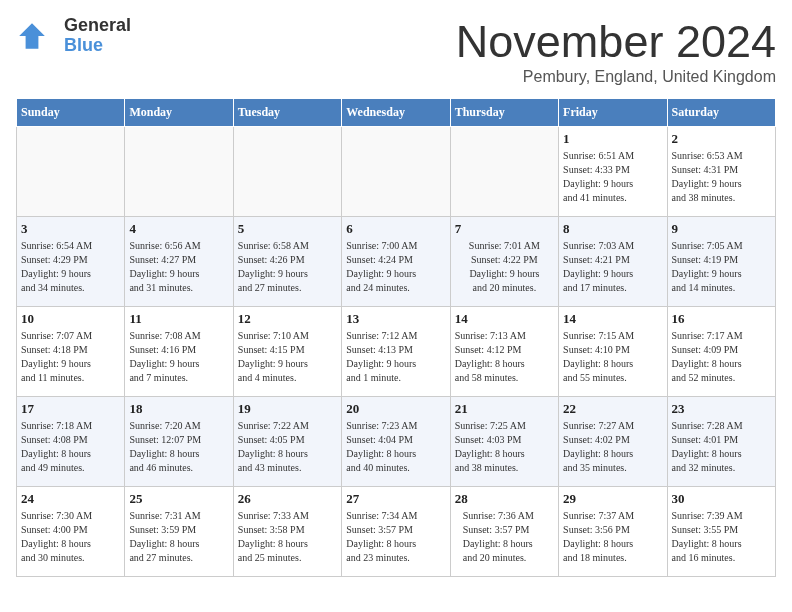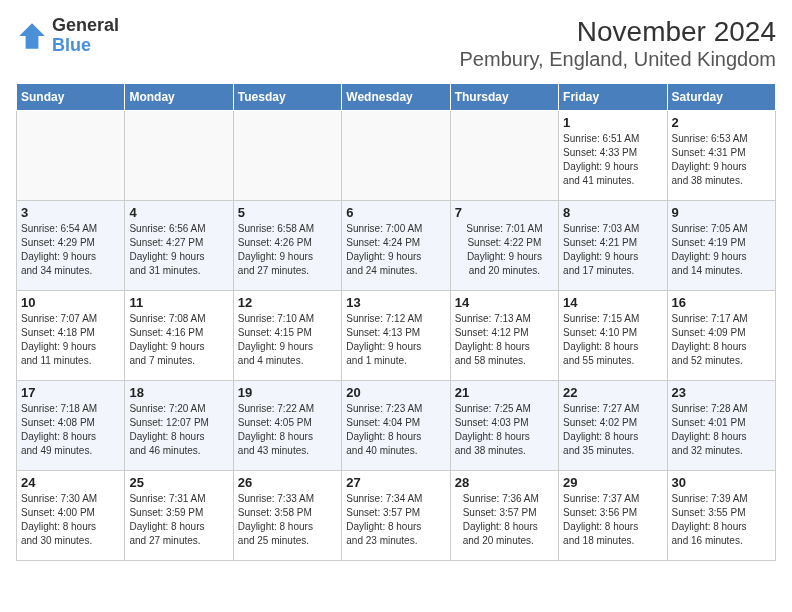--- a/index.html
+++ b/index.html
@@ -12,49 +12,50 @@
     }
     .header-section {
       display: flex;
       justify-content: space-between;
       align-items: flex-start;
       margin-bottom: 12px;
     }
     .logo {
       display: flex;
       align-items: center;
-      gap: 4px;
+      gap: 16px;
     }
     .logo-text {
       font-size: 18px;
       font-weight: bold;
       color: #333;
       line-height: 1.1;
     }
     .logo-blue { color: #4a90d9; }
     .logo-icon {
       width: 32px;
       height: 32px;
     }
     .title-section {
       text-align: right;
     }
     .main-title {
-      font-size: 28px;
+      font-size: 45px;
       font-weight: normal;
       color: #333;
     }
     .subtitle {
-      font-size: 20px;
+      font-size: 16px;
       color: #555;
     }
     table {
       width: 100%;
       border-collapse: collapse;
       table-layout: fixed;
+      font-family: Liberation Serif, serif;
     }
     th {
       background-color: #4a7fbd;
       color: #fff;
       font-size: 12px;
       font-weight: bold;
       padding: 6px 4px;
       text-align: left;
       border: 1px solid #fff;
     }

